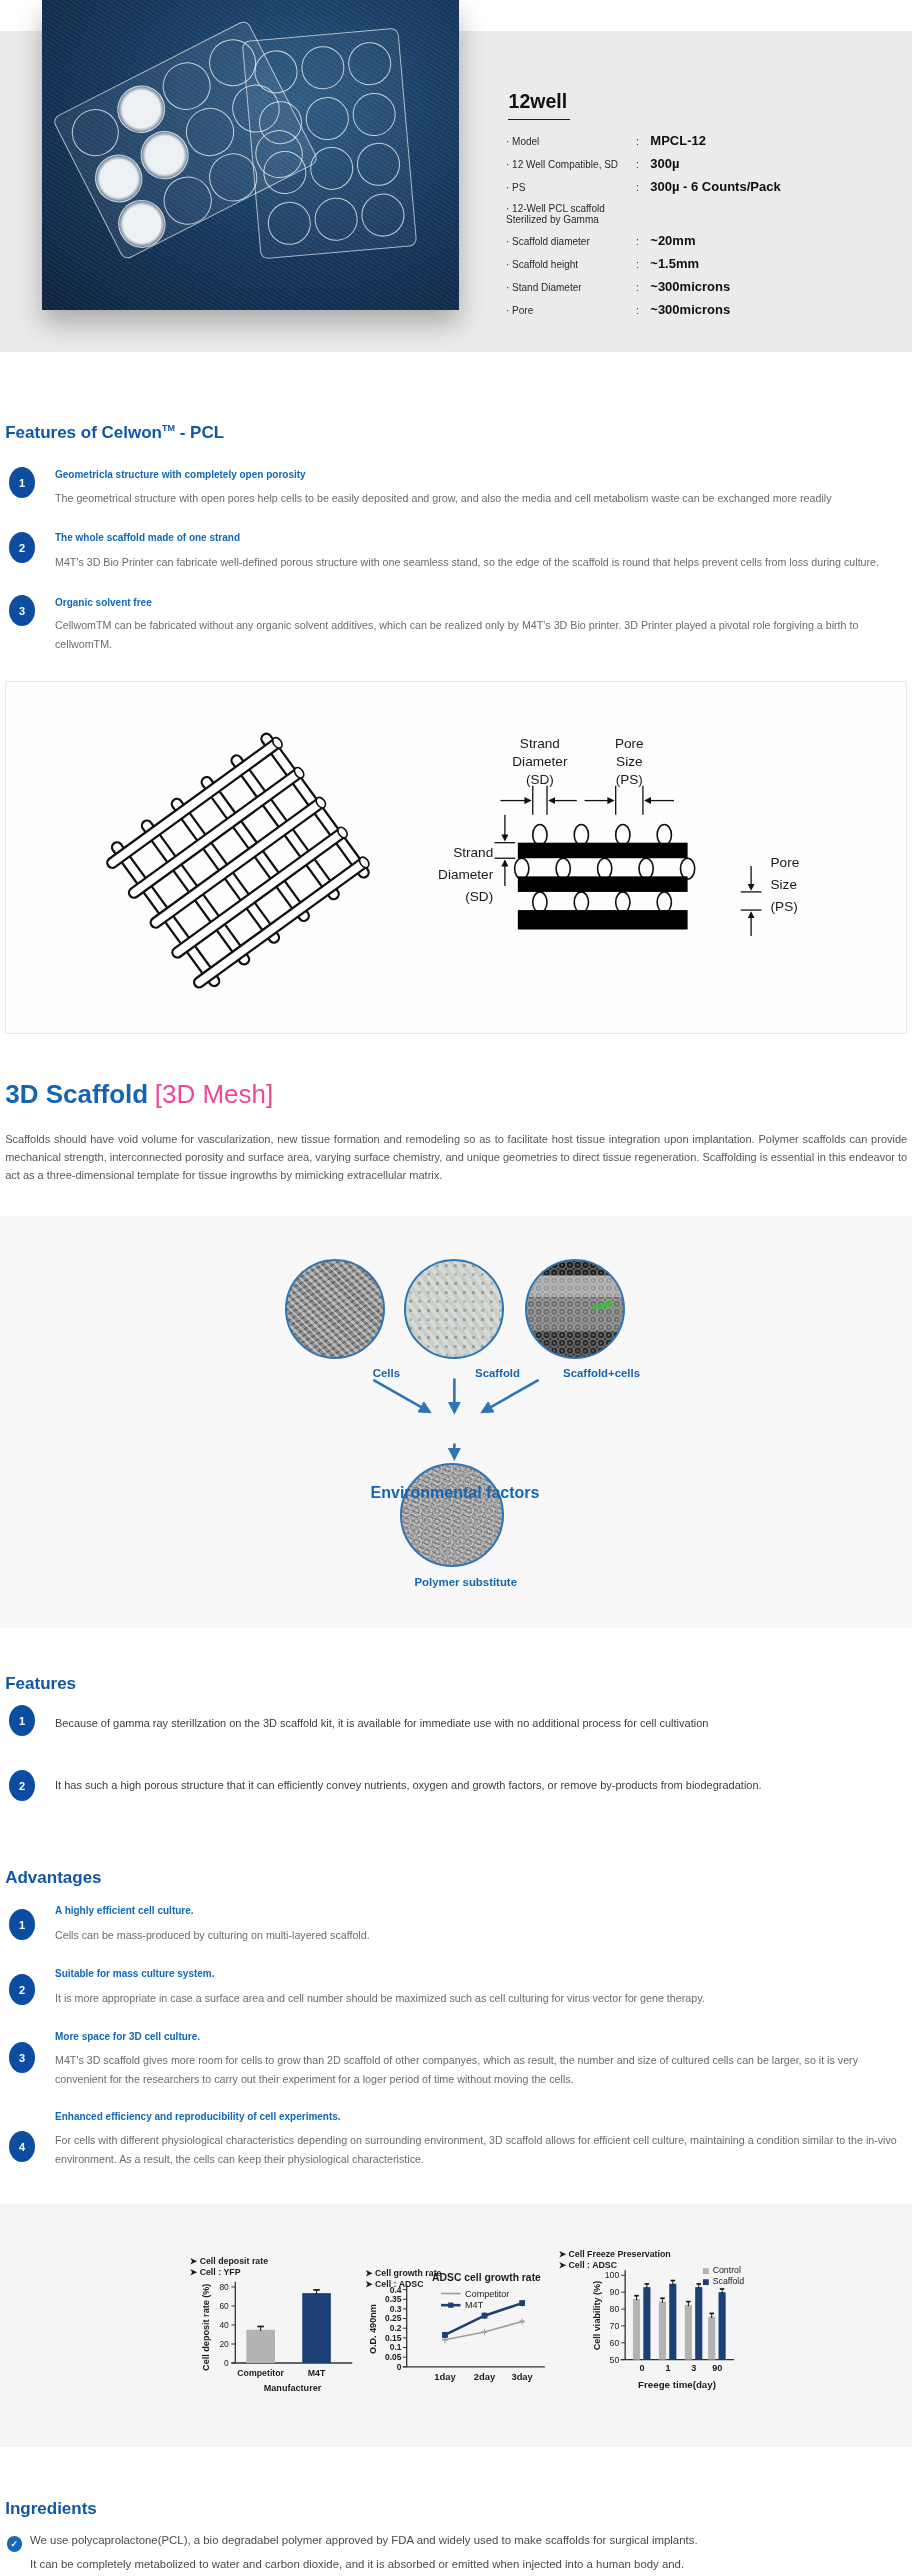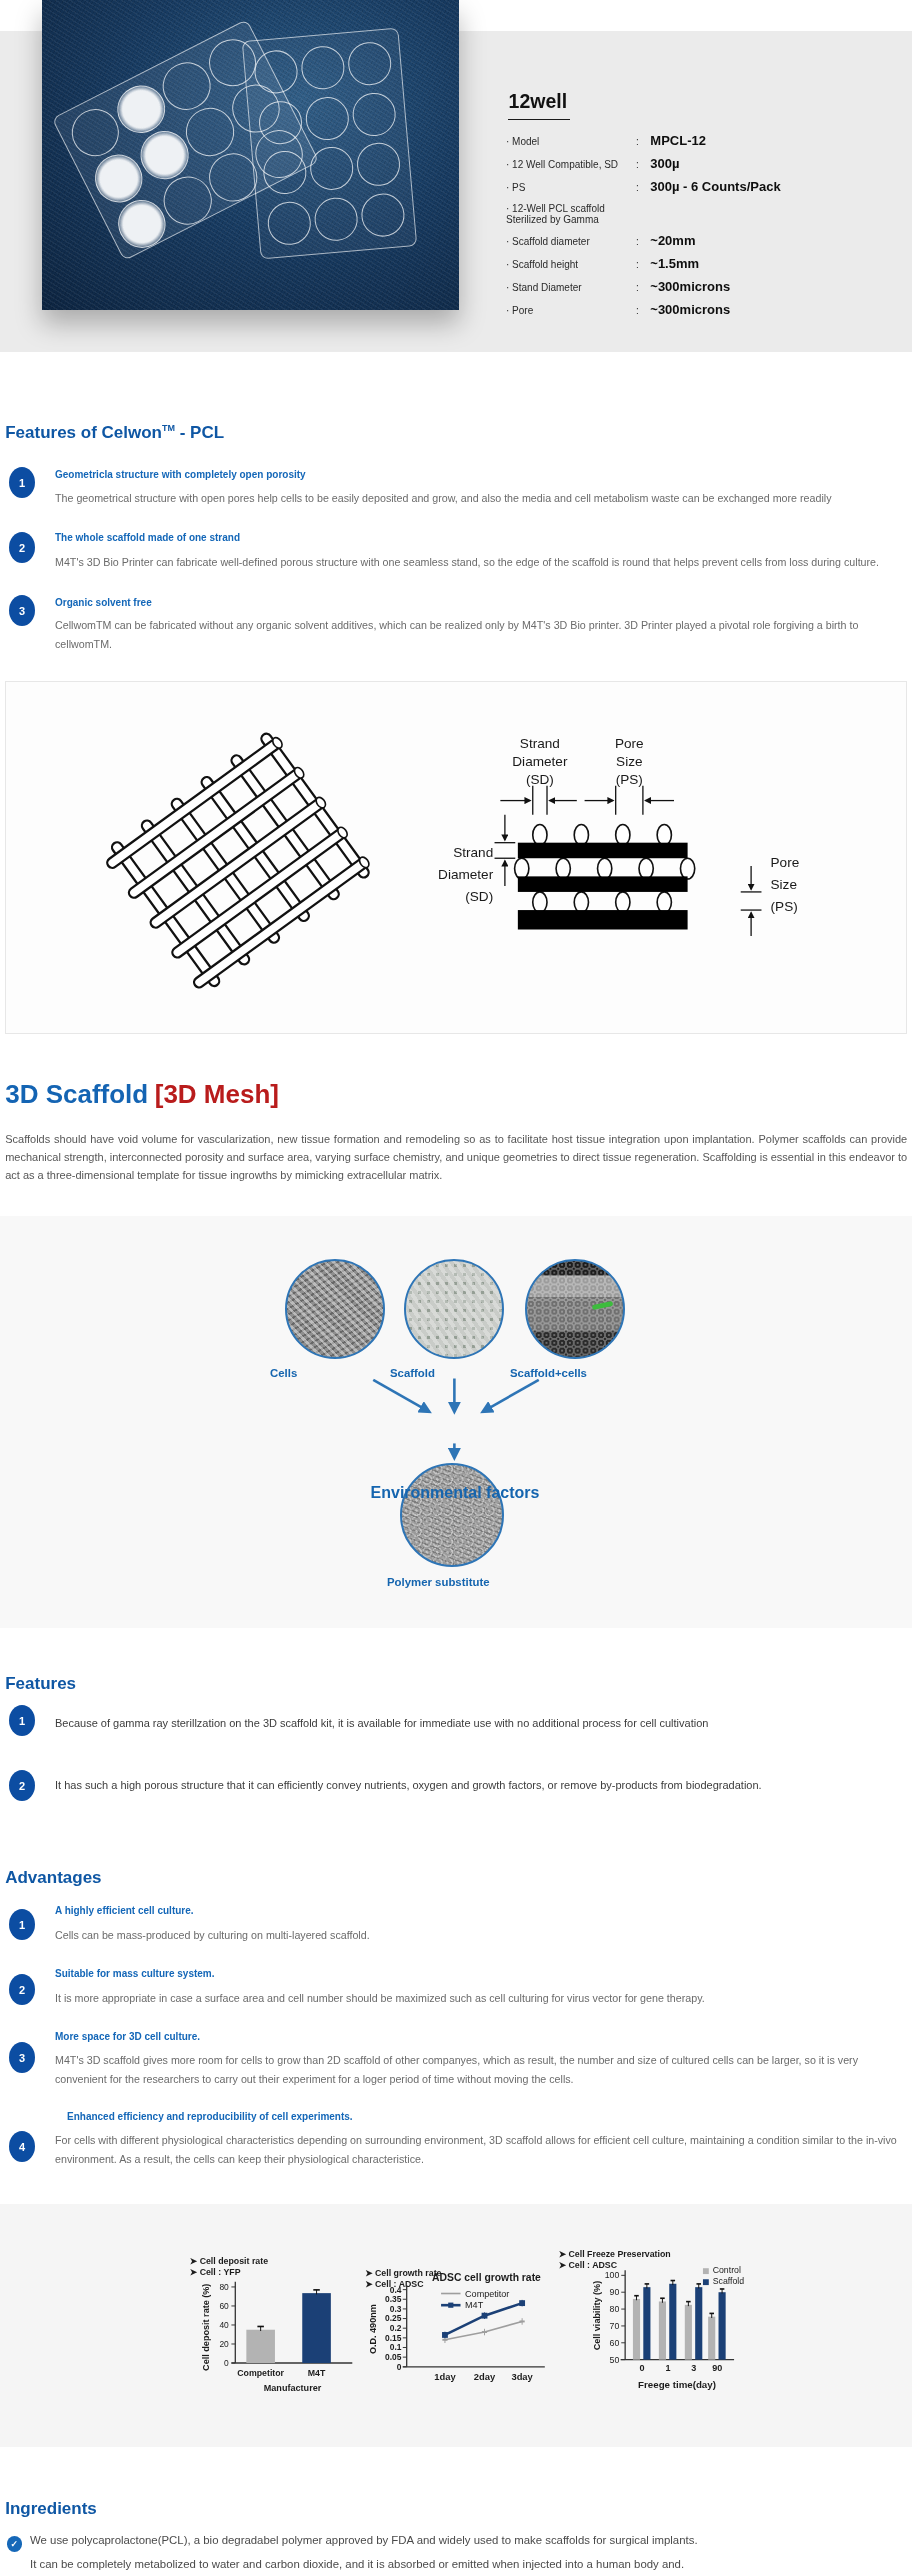--- a/index.html
+++ b/index.html
@@ -36,42 +36,42 @@
   .it-desc{position:absolute;left:55px;width:852px;font-size:10.7px;line-height:19px;color:#6b6b6b}
   .feat-text{position:absolute;left:55px;width:852px;font-size:11px;color:#3c3c3c}
 
   
   .panel{position:absolute;left:5.2px;top:681px;width:902px;height:353px;background:#fdfdfd;border:0.6px solid #e7e7e7}
   .panel svg{position:absolute;inset:0}
 
   
   .h-big{position:absolute;left:5.2px;top:1079px;font-size:26px}
   .h-big .b{font-weight:bold;color:#1464b3}
-  .h-big .l{font-weight:bold;color:#b91c1c;margin-left:6.5px}
+  .h-big .l{font-weight:normal;color:#ec4899;margin-left:6.5px}
   .para{position:absolute;left:5.2px;top:1130px;width:902px;font-size:11px;line-height:18px;color:#565656;text-align:justify}
 
   .band-flow{position:absolute;left:0;top:1216px;width:912px;height:412px;background:#f8f8f8}
   .fc{position:absolute;border-radius:50%;border:2.6px solid #2e75b6;overflow:hidden}
   #fc1{left:285px;top:1259px;width:100px;height:100px;background-color:#8f8f8f;
        background-image:repeating-linear-gradient(45deg,rgba(255,255,255,.4) 0 2.6px,transparent 2.6px 5.8px),
                         repeating-linear-gradient(-30deg,rgba(0,0,0,.28) 0 1.9px,transparent 1.9px 5.2px)}
   #fc2{left:404px;top:1259px;width:100px;height:100px;background-color:#c9ccc8;
        background-image:repeating-linear-gradient(55deg,rgba(255,255,255,.28) 0 3.9px,transparent 3.9px 7.8px),
                         radial-gradient(circle,rgba(115,128,115,.6) 1.6px,transparent 1.9px);
        background-size:auto,9px 9px}
   #fc3{left:525px;top:1259px;width:100px;height:100px;
        background-image:repeating-radial-gradient(circle at 50% 50%,rgba(255,255,255,.3) 0 1.3px,transparent 1.3px 3.2px),
                         linear-gradient(#1c1c1c 0 14%,#9b9b9b 16% 38%,#6f6f6f 38% 72%,#2a2a2a 74% 100%);
        background-size:7.8px 7.8px,auto}
   #fc3::after{content:"";position:absolute;right:10%;top:44%;width:21px;height:4.5px;background:#3dbc3d;border-radius:2.6px;transform:rotate(-12deg)}
   #fc4{left:400px;top:1463px;width:104px;height:104px;background-color:#9a9a9a;
        background-image:repeating-radial-gradient(circle at 40% 40%,rgba(255,255,255,.45) 0 1.3px,transparent 1.3px 3.9px),
                         repeating-linear-gradient(20deg,rgba(0,0,0,.2) 0 1.3px,transparent 1.3px 4.5px);
        background-size:10.4px 10.4px,auto}
-  .flow-label{position:absolute;width:130px;text-align:left;font-size:11.4px;font-weight:bold;color:#1565af}
+  .flow-label{position:absolute;width:130px;text-align:right;font-size:11.4px;font-weight:bold;color:#1565af}
   .flow-mid{position:absolute;left:325px;top:1484px;width:260px;text-align:center;font-size:16px;font-weight:bold;color:#1565af}
   #flow-arrows{position:absolute;left:0;top:1216px;pointer-events:none}
 
   
   .band-charts{position:absolute;left:0;top:2204px;width:912px;height:243px;background:#f5f5f5}
   .chart{position:absolute}
   .chart .hdr{position:absolute;font-size:8.8px;font-weight:bold;color:#1c1c1c;line-height:11px;white-space:pre}
   .chart svg{position:absolute;inset:0;overflow:visible}
   #chart1{left:182px;top:2220px;width:221px;height:195px}
   #chart2{left:360px;top:2220px;width:214px;height:195px}
@@ -316,21 +316,21 @@
       <div class="numcircle" style="top: 1909px;">1</div>
       <div class="it-title" style="top: 1905px;">A highly efficient cell culture.</div>
       <div class="it-desc" style="top: 1926px;">Cells can be mass-produced by culturing on multi-layered scaffold.</div>
       <div class="numcircle" style="top: 1974px;">2</div>
       <div class="it-title" style="top: 1968px;">Suitable for mass culture system.</div>
       <div class="it-desc" style="top: 1989px;">It is more appropriate in case a surface area and cell number should be maximized such as cell culturing for virus vector for gene therapy.</div>
       <div class="numcircle" style="top: 2042px;">3</div>
       <div class="it-title" style="top: 2031px;">More space for 3D cell culture.</div>
       <div class="it-desc" style="top: 2051px;">M4T's 3D scaffold gives more room for cells to grow than 2D scaffold of other companyes, which as result, the number and size of cultured cells can be larger, so it is very convenient for the researchers to carry out their experiment for a loger period of time without moving the cells.</div>
       <div class="numcircle" style="top: 2131px;">4</div>
-      <div class="it-title" style="top: 2111px; margin-left: 12px;">Enhanced efficiency and reproducibility of cell experiments.</div>
+      <div class="it-title" style="top: 2111px;">Enhanced efficiency and reproducibility of cell experiments.</div>
       <div class="it-desc" style="top: 2131px;">For cells with different physiological characteristics depending on surrounding environment, 3D scaffold allows for efficient cell culture, maintaining a condition similar to the in-vivo environment. As a result, the cells can keep their physiological characteristice.</div>
     </div>
 
   <div class="band-charts"></div>
   <div class="chart" id="chart1">
       <div class="hdr"><div><span>➤ </span><span>Cell deposit rate</span></div><div><span>➤ </span><span>Cell : YFP</span></div></div>
       <svg viewBox="0 0 340 300" width="221" height="195">
         <text x="42" y="165" class="svgtxt" fill="#1c1c1c" font-size="14" font-weight="bold" text-anchor="middle" transform="rotate(-90 42 165)">Cell deposit rate (%)</text>
         <text x="72" y="224.5" class="svgtxt" fill="#1c1c1c" font-size="13" text-anchor="end">0</text>
         <line x1="76" y1="220" x2="82" y2="220" stroke="#333" stroke-width="1.5"></line>

